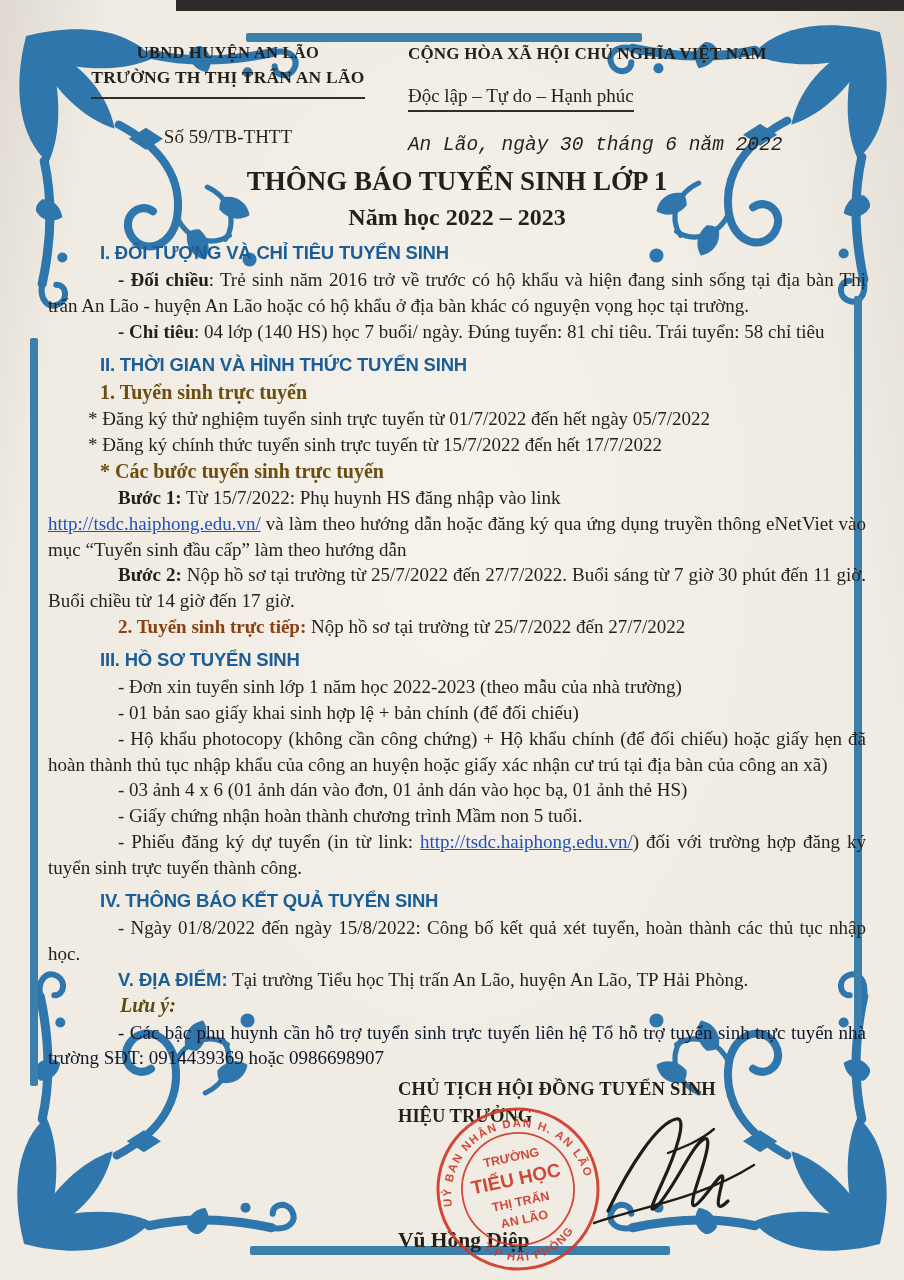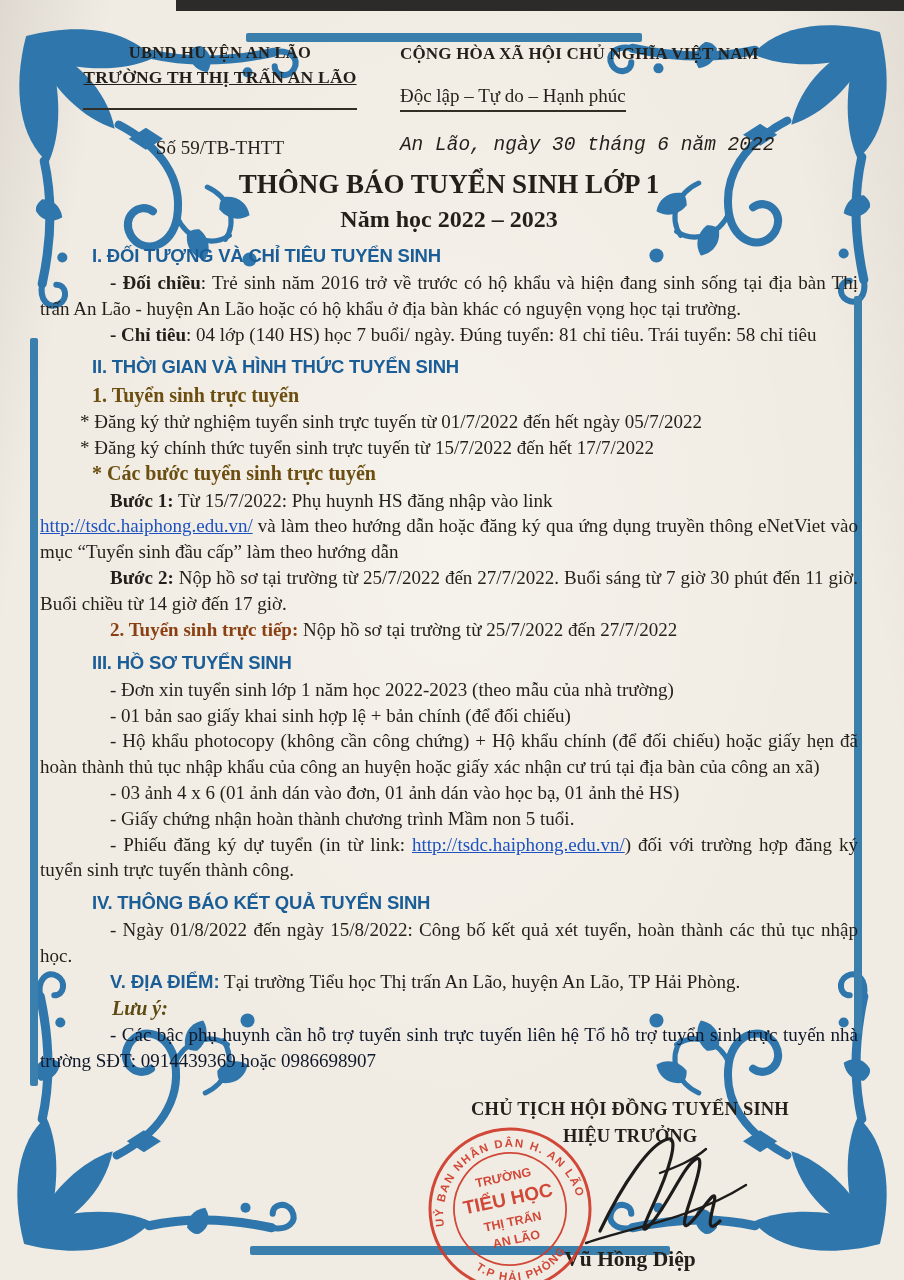--- a/index.html
+++ b/index.html
@@ -18,27 +18,27 @@
   .orn-tr{left:584px;top:16px;transform:scaleX(-1);}
   .orn-bl{left:8px;top:948px;transform:scaleY(-1);}
   .orn-br{left:584px;top:948px;transform:scale(-1,-1);}
   .bar{position:absolute;background:#3b7fad;border-radius:2px;}
   .bar-top{left:246px;top:33px;width:396px;height:9px;}
   .bar-bottom{left:250px;top:1246px;width:420px;height:9px;}
   .bar-left{left:30px;top:338px;width:8px;height:748px;}
   .bar-right{left:854px;top:296px;width:8px;height:738px;}
 
   
-  .content{position:absolute;left:40px;top:42px;width:818px;font-size:19px;line-height:1.36;}
+  .content{position:absolute;left:48px;top:42px;width:818px;font-size:19px;line-height:1.36;}
   .hdr{display:flex;}
   .hdr-left{width:44%;text-align:center;}
   .hdr-right{width:56%;text-align:left;}
   .org1{font-weight:600;font-size:16.5px;letter-spacing:.3px;}
   .org2{font-weight:bold;font-size:17.5px;display:inline-block;
-        border-bottom:2px solid #332d26;padding-bottom:18px;letter-spacing:.2px;text-decoration:underline;}
+        border-bottom:2px solid #332d26;padding-bottom:7px;letter-spacing:.2px;}
   .docnum{margin-top:25px;font-size:19px;}
   .nat1{font-weight:bold;font-size:17px;letter-spacing:.2px;}
   .nat2{font-weight:normal;font-size:19px;display:inline-block;
         border-bottom:2px solid #332d26;padding-bottom:1px;margin-top:18px;}
   .dateline{margin-top:20px;font-style:italic;font-size:19.5px;font-family:Liberation Mono, monospace;}
 
   .title{margin-top:8px;text-align:center;font-weight:bold;font-size:27px;line-height:1.15;}
   .subtitle{text-align:center;font-weight:bold;font-size:24px;margin-top:3px;}
 
   .sec-h{color:#1b5e97;font-weight:bold;font-size:18.5px;margin:7px 0 2px 52px;
@@ -47,21 +47,21 @@
   .ind{text-indent:70px;}
   .sub-brown{color:#6b4e10;font-weight:bold;font-size:20px;margin-left:52px;text-align:left;}
   .star-line{margin-left:40px;text-align:left;}
   .lead{font-weight:bold;}
   .lead-red{font-weight:bold;color:#8a4012;}
   .lnk{color:#1d52c0;text-decoration:underline;}
   .note-label{font-weight:bold;font-style:italic;color:#5d4a12;margin-left:72px;font-size:20px;text-align:left;}
   .note-text{color:#0f172a;}
 
   
-  .sig{position:relative;width:480px;margin:23px -12px 0 auto;text-align:center;}
+  .sig{position:relative;width:480px;margin:6px -12px 0 auto;text-align:left;}
   .sig-l1{font-weight:bold;font-size:18.5px;letter-spacing:.2px;}
   .sig-l2{font-weight:bold;font-size:18.5px;margin-top:2px;}
   .sig-space{height:96px;}
   .sig-name{font-weight:bold;font-size:21.5px;}
   .stamp{position:absolute;left:34px;top:26px;transform:rotate(-12deg);opacity:.92;}
   .autograph{position:absolute;left:186px;top:30px;}
 </style>
 </head>
 <body>
 

